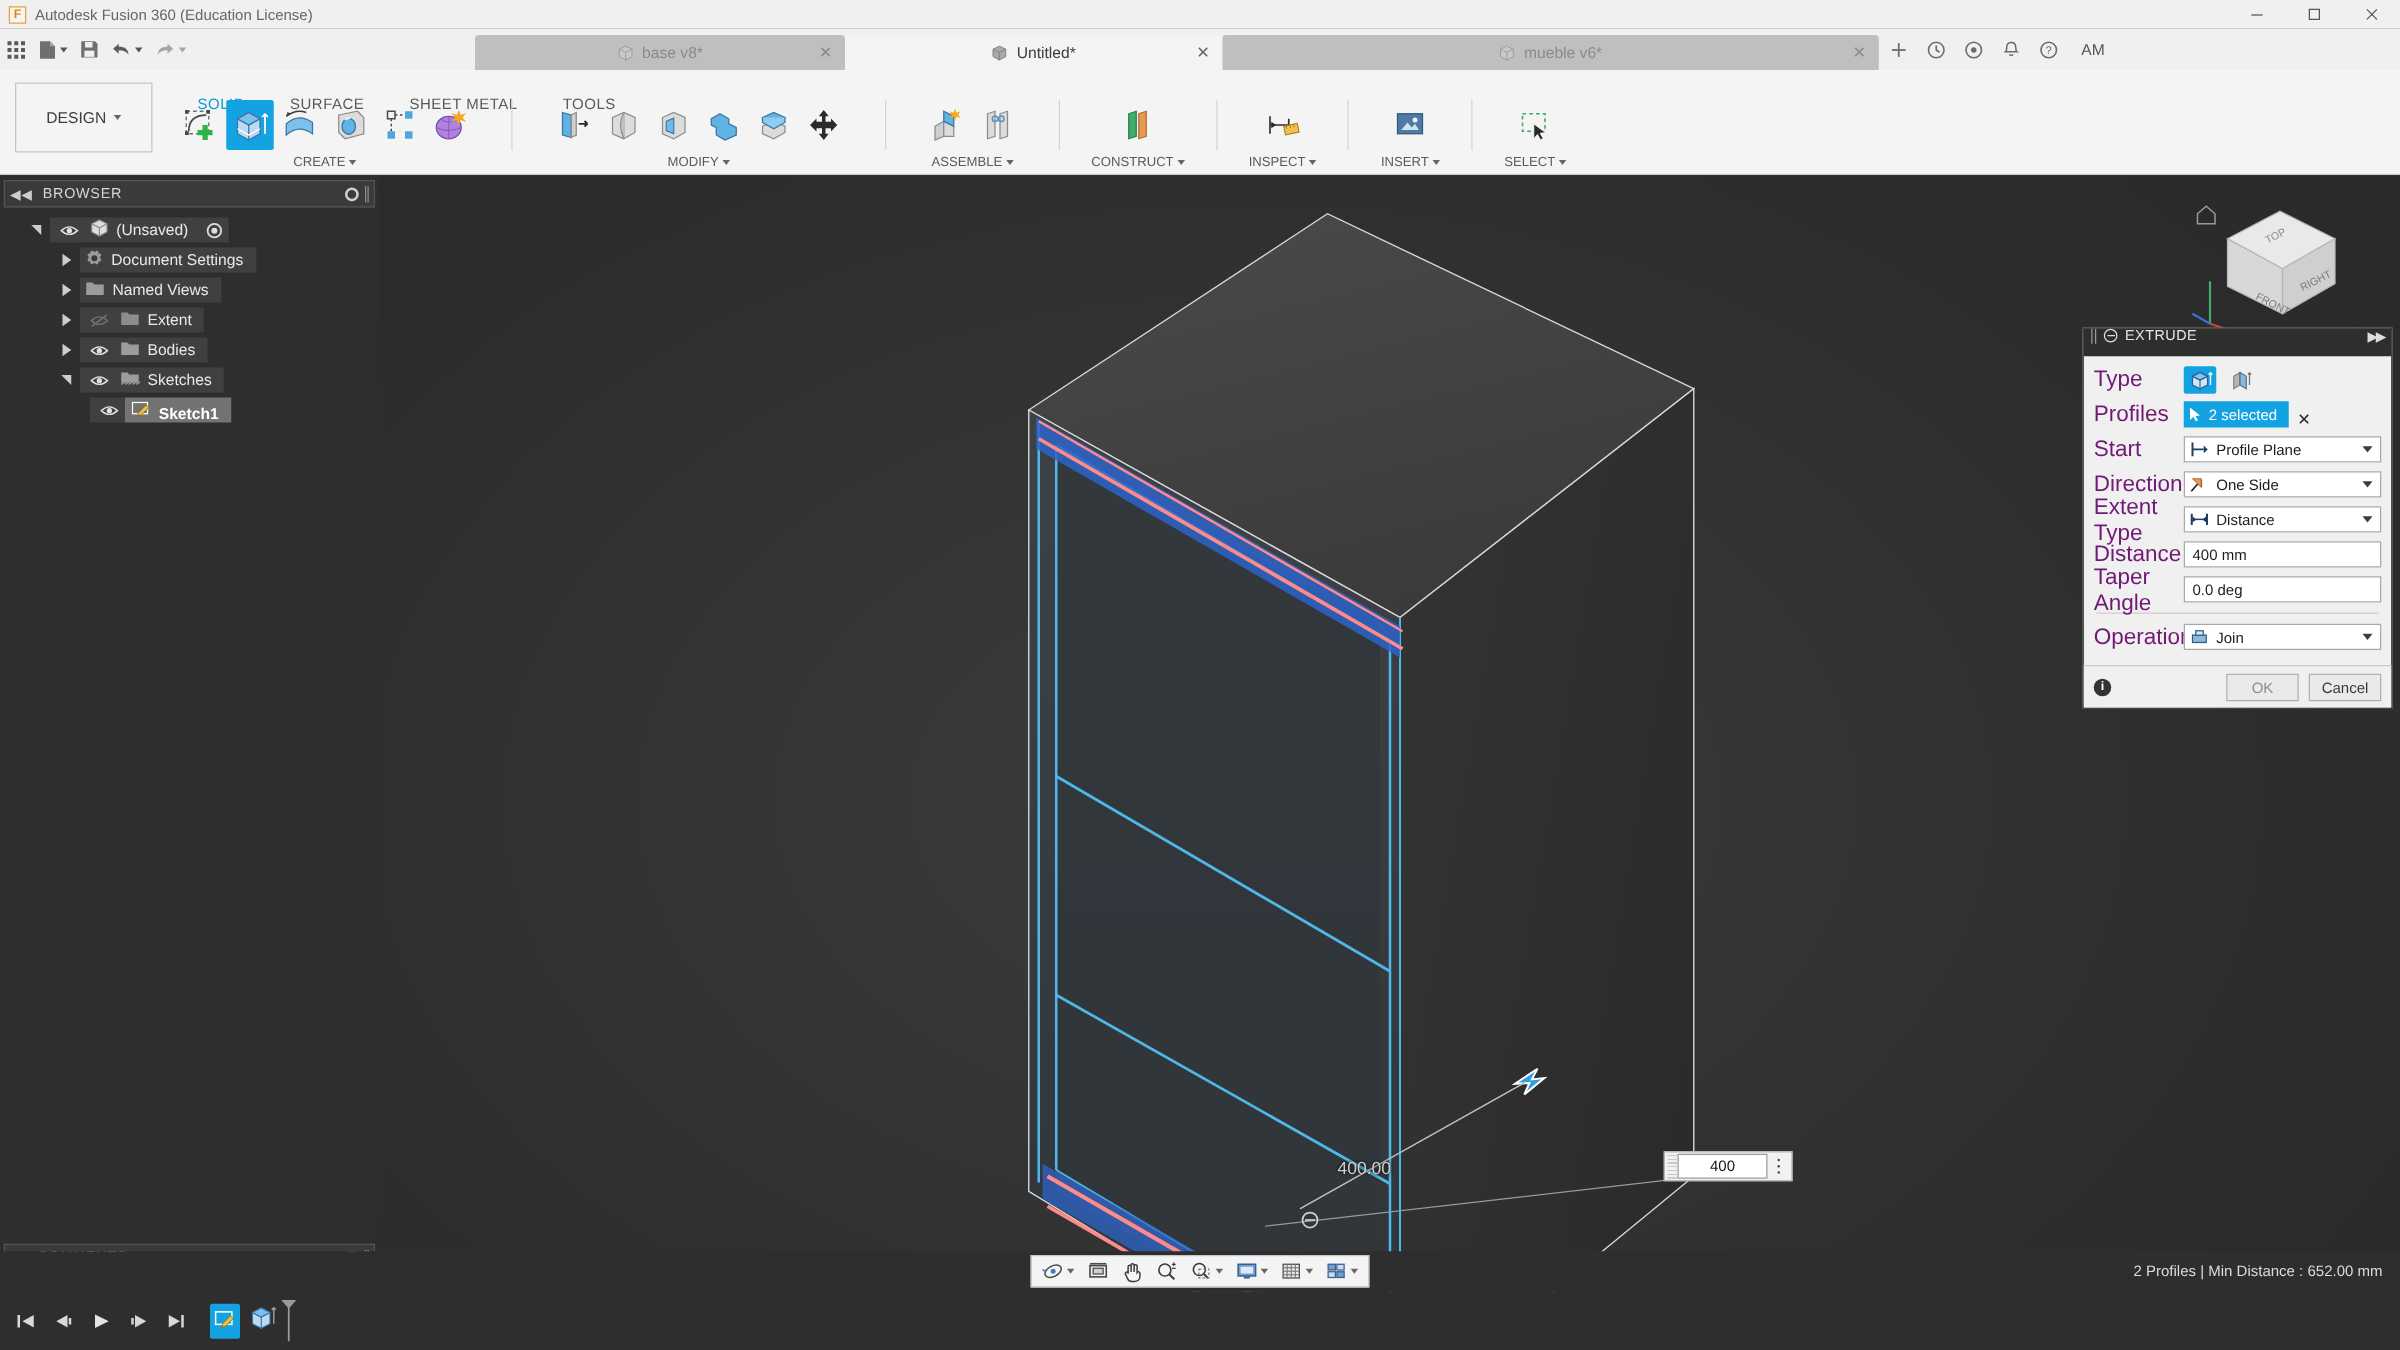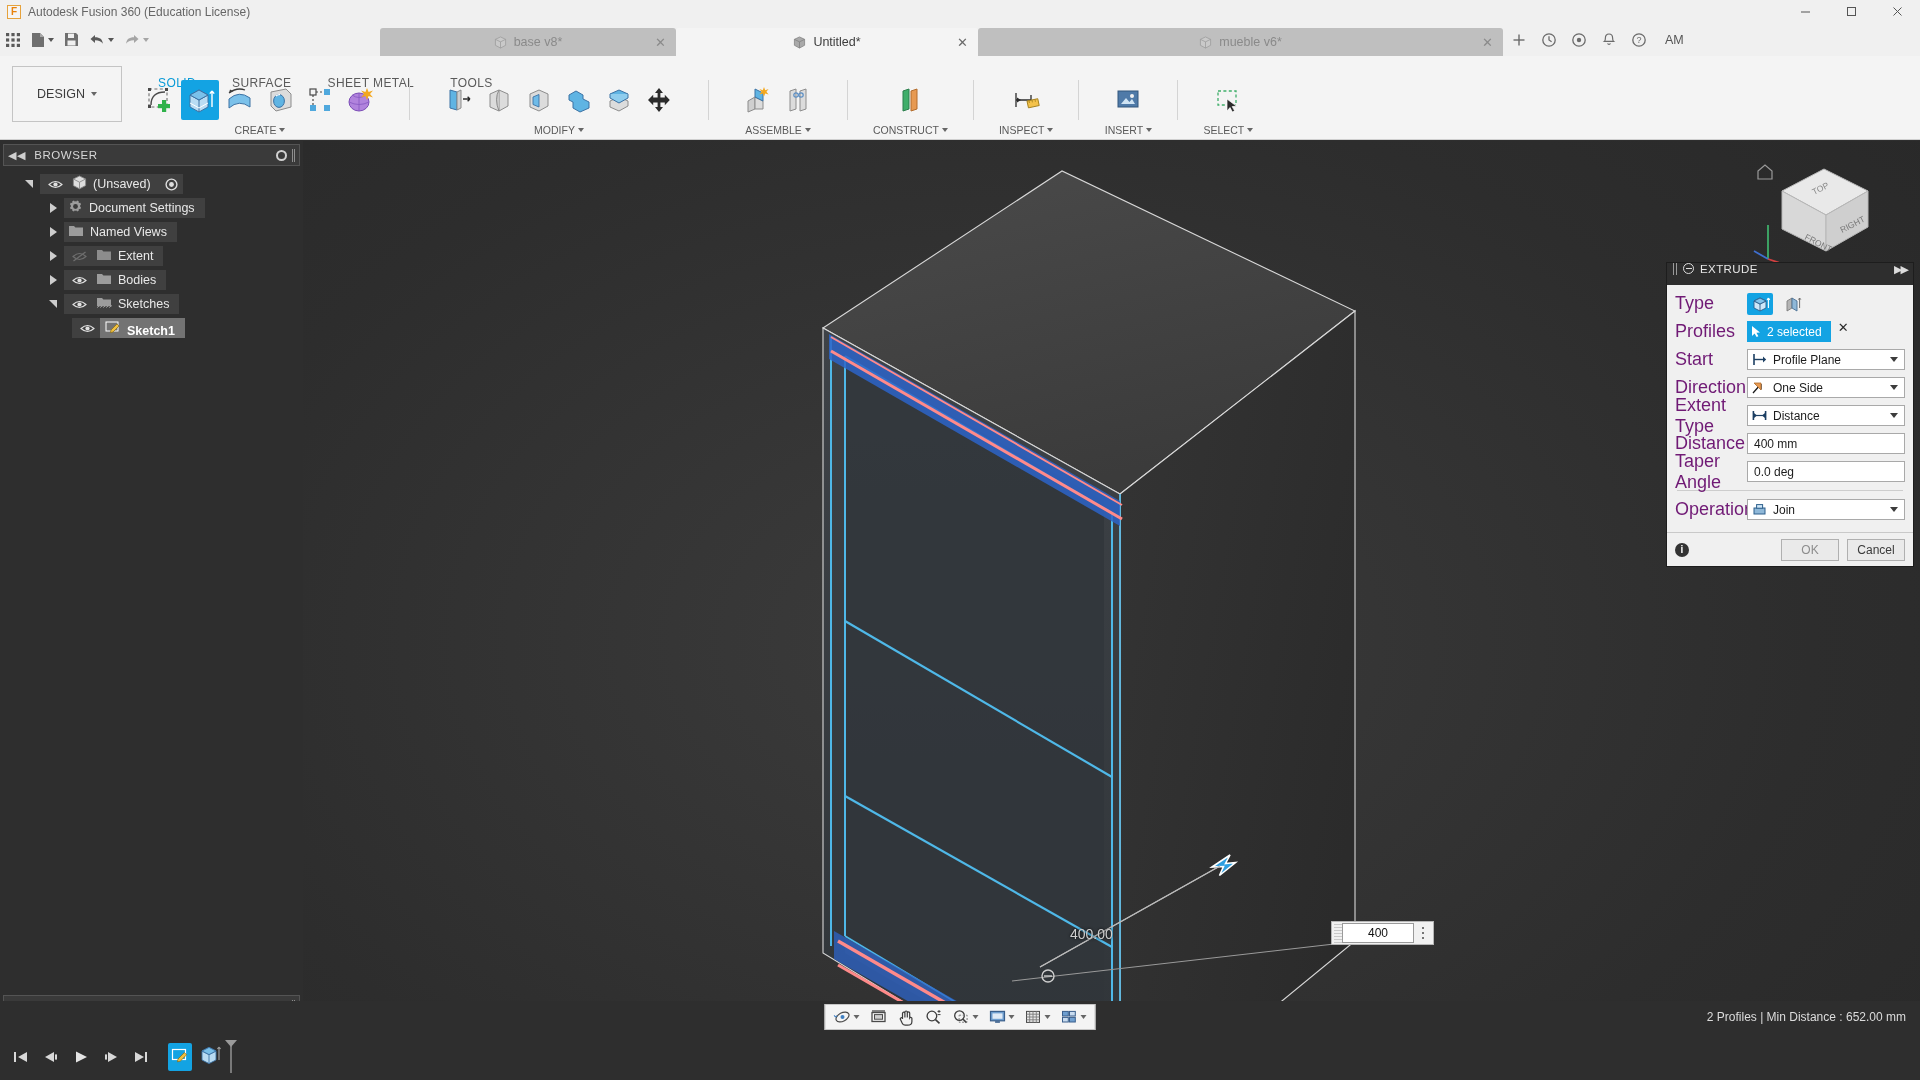--- a/index.html
+++ b/index.html
@@ -189,21 +189,21 @@
   .dlg-title .collapse {
     width: 11px; height: 11px; border-radius: 50%; background: #2e2e2e; border: 1.6px solid #dedede;
     display: flex; align-items: center; justify-content: center;
   }
   .dlg-title .collapse i { display: block; width: 6px; height: 1.6px; background: #dedede; }
   .dlg-title .expandarrows { margin-left: auto; color: #dcdcdc; font-size: 11px; letter-spacing: -2px; }
 
   .dlg-body { padding: 6px 8px 4px 8px; }
   .frow { display: flex; align-items: center; height: 25px; margin-bottom: 3px; }
   .flabel { width: 72px; font-size: 18px; color: #701a75; }
-  .fctrl { flex: 1; display: flex; align-items: flex-start; gap: 7px; }
+  .fctrl { flex: 1; display: flex; align-items: flex-end; gap: 7px; }
   .typebtn {
     width: 26px; height: 22px; display: flex; align-items: center; justify-content: center; border-radius: 2px;
   }
   .typebtn.sel { background: #13a3e3; }
   .selchip {
     background: #13a3e3; color: #fff; height: 21px; padding: 0 9px 0 4px;
     display: flex; align-items: center; gap: 5px; font-size: 12px;
   }
   .xclose { color: #2b2b2b; font-size: 13px; line-height: 1; }
   .combo {

